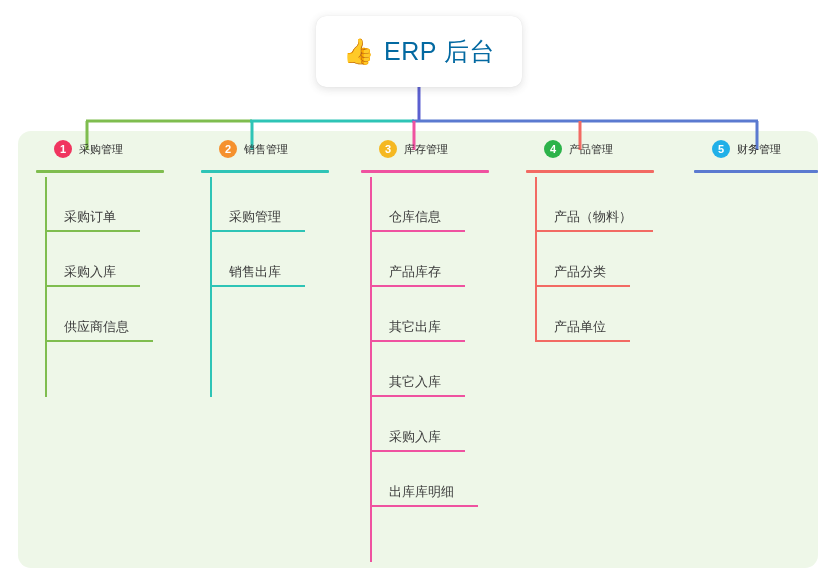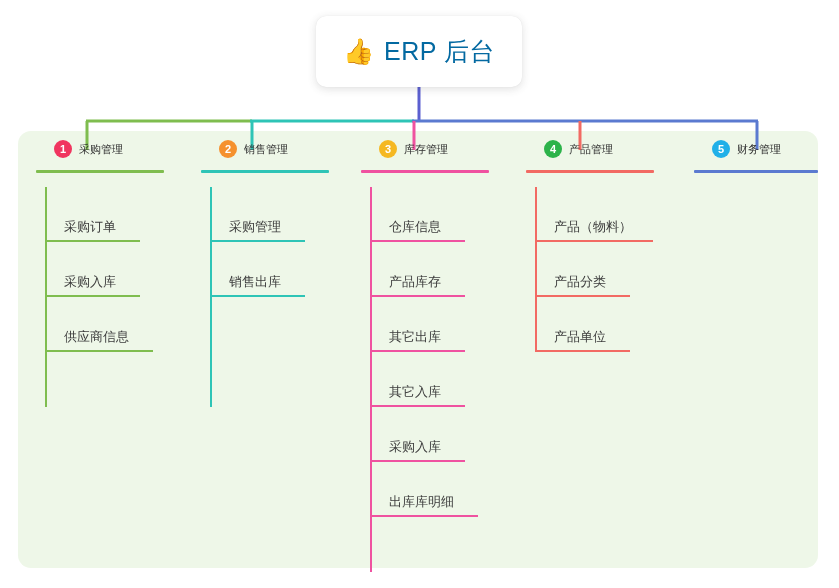--- a/index.html
+++ b/index.html
@@ -104,21 +104,21 @@
     font-size: 11px;
     color: #2f2f2f;
   }
   .head-rule {
     height: 3px;
     border-radius: 1px;
     margin-top: 3px;
   }
   .items {
     position: relative;
-    margin-top: 14px;
+    margin-top: 4px;
     text-align: right;
   }
   .spine {
     position: absolute;
     left: 9px;
     top: 0;
     width: 2px;
   }
   .item {
     position: relative;

